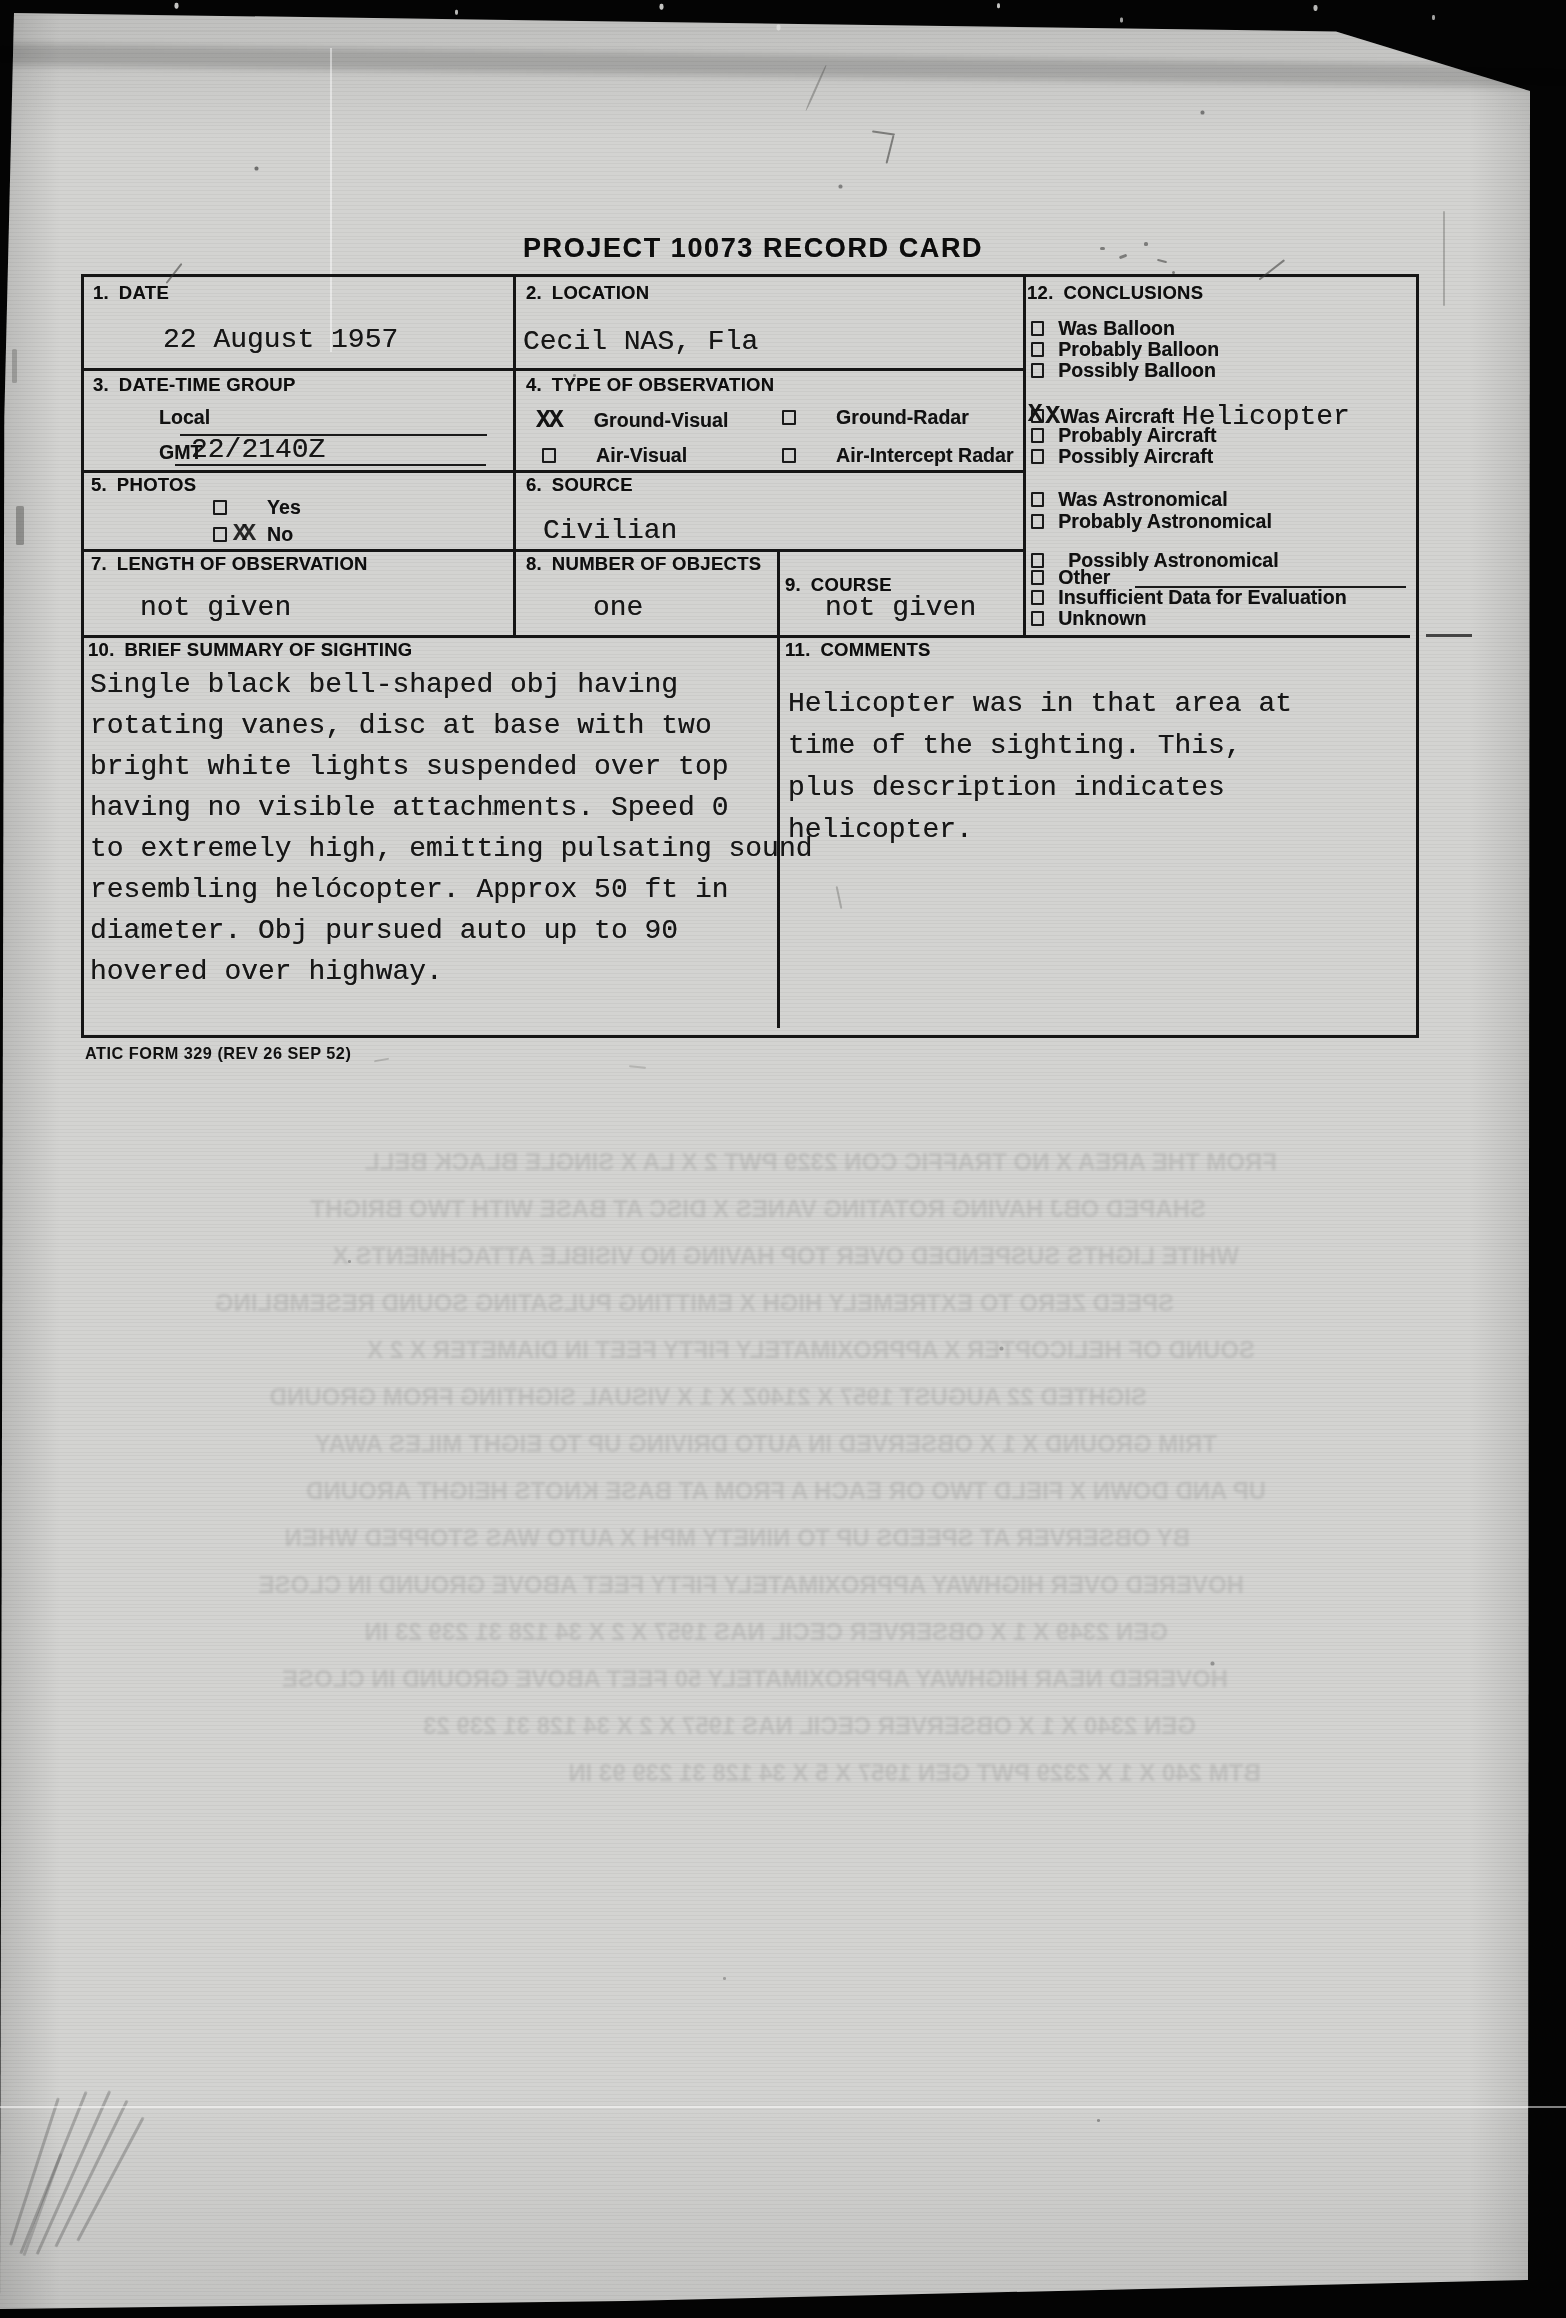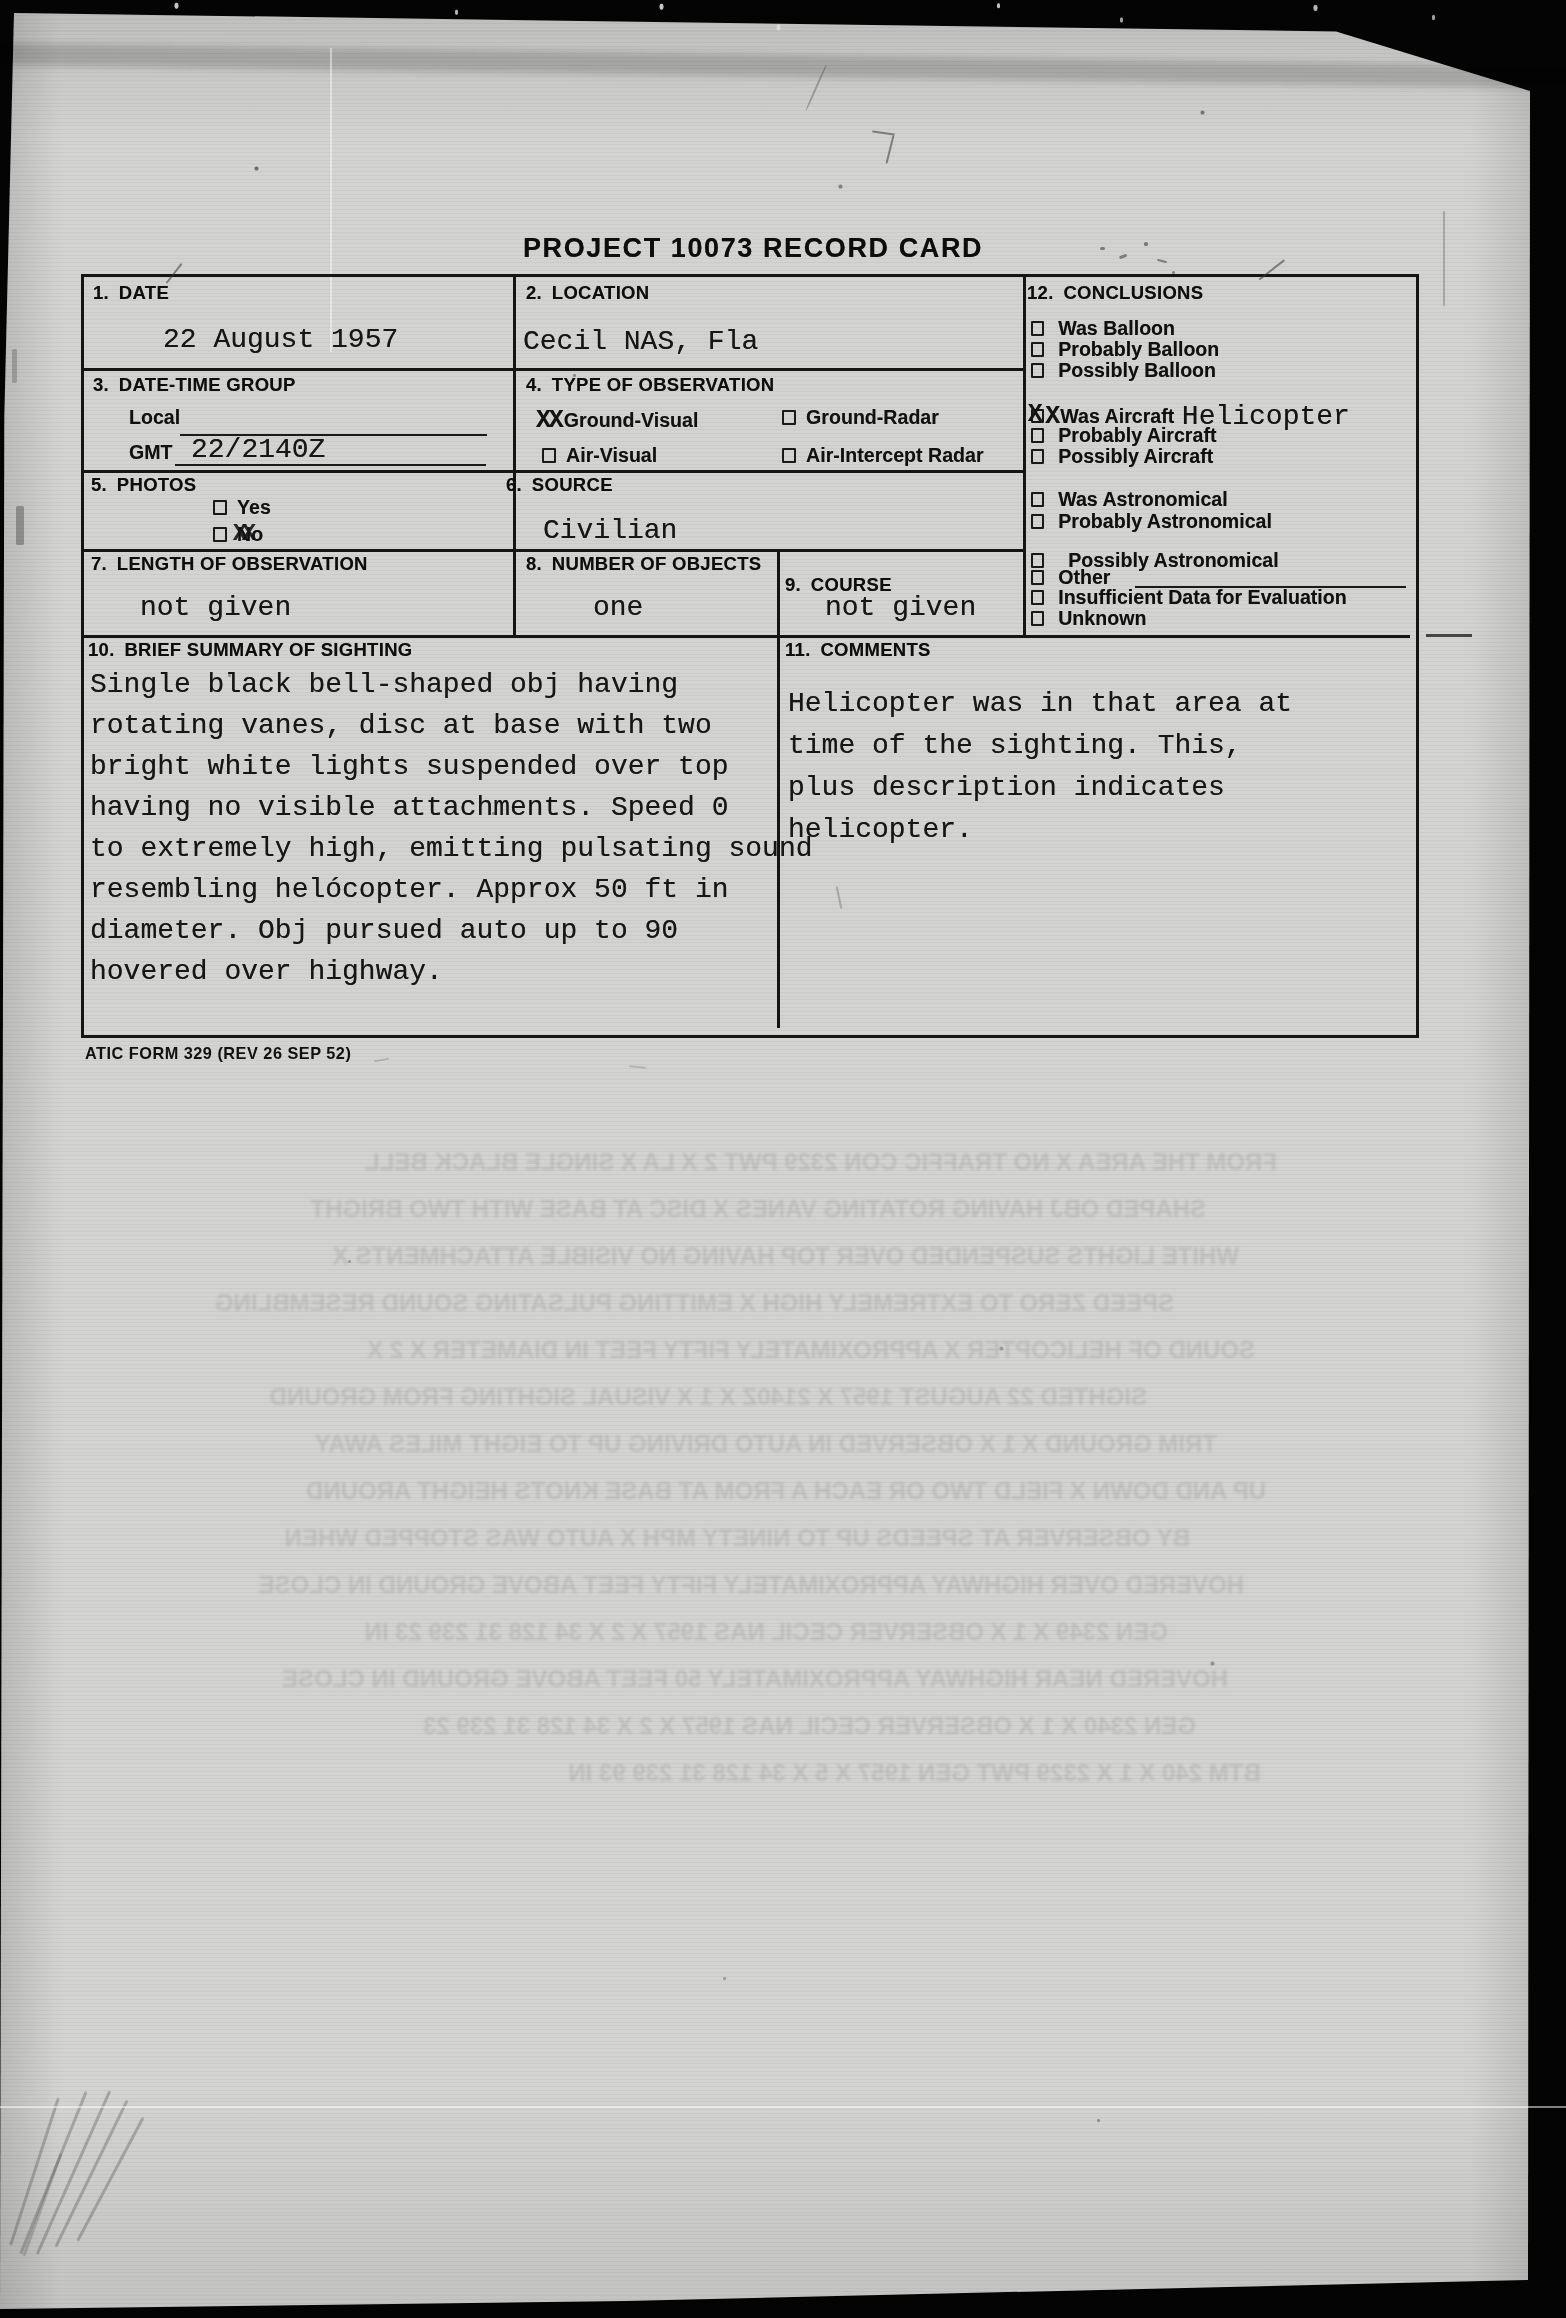--- a/index.html
+++ b/index.html
@@ -20,21 +20,21 @@
     background:rgba(0,0,0,0.17);filter:blur(3.8px);transform:rotate(0.85deg);transform-origin:left center;}
   .white-hairline{position:absolute;left:0;top:2106px;width:1567px;height:1.6px;background:rgba(255,255,255,.5);}
   .white-streak{position:absolute;left:330px;top:48px;width:1.6px;height:304px;background:rgba(255,255,255,.45);filter:blur(0.5px);}
 
   
   .tw{font-family:"Liberation Mono",monospace;font-size:28px;color:#161616;
       text-shadow:0 0 0.5px rgba(0,0,0,.55);white-space:nowrap;}
   .lb{font:700 18.5px "Liberation Sans",sans-serif;color:#0e0e0e;letter-spacing:0.3px;
       white-space:nowrap;text-shadow:0 0 0.5px rgba(0,0,0,.4);}
   .lb .num{margin-right:9.8px;}
-  .sb{font:700 19.6px "Liberation Sans",sans-serif;color:#111;white-space:nowrap;text-shadow:0 0 0.5px rgba(0,0,0,.35);}
+  .sb{font:700 19.6px "Liberation Sans",sans-serif;color:#111;white-space:nowrap;text-shadow:0 0 0.5px rgba(0,0,0,.35);margin-left:30px;}
   .cl{font:700 19.6px "Liberation Sans",sans-serif;color:#101010;white-space:nowrap;text-shadow:0 0 0.5px rgba(0,0,0,.4);}
   .title{position:absolute;left:523px;top:233px;font:700 27px "Liberation Sans",sans-serif;
          letter-spacing:1.6px;color:#0d0d0d;text-shadow:0 0 0.5px rgba(0,0,0,.5);}
   .footer{position:absolute;left:85px;top:1044px;font:700 16.3px "Liberation Sans",sans-serif;
           letter-spacing:0.5px;color:#101010;}
 
   
   .card{position:absolute;left:81px;top:274px;width:1332px;height:758px;border:3.3px solid #151515;}
   .hl,.vl{position:absolute;background:#151515;}
   #hl1{left:0;top:91px;width:939px;height:2.7px;}
@@ -58,21 +58,21 @@
   #gmt-value{position:absolute;left:191px;top:434px;}
   #gmt-line{position:absolute;left:175px;top:464px;width:311px;height:2.2px;background:#1a1a1a;}
   #cell4-label{position:absolute;left:526px;top:374px;}
   #obs-item0{position:absolute;left:536px;top:406px;}
   #obs-item1{position:absolute;left:782px;top:406px;}
   #obs-item2{position:absolute;left:542px;top:444px;}
   #obs-item3{position:absolute;left:782px;top:444px;}
   #cell5-label{position:absolute;left:91px;top:474px;}
   #photos-yes{position:absolute;left:213px;top:496px;}
   #photos-no{position:absolute;left:213px;top:523px;}
-  #cell6-label{position:absolute;left:506px;top:474px;}
+  #cell6-label{position:absolute;left:526px;top:474px;}
   #cell6-value{position:absolute;left:543px;top:515px;}
   #cell7-label{position:absolute;left:91px;top:553px;}
   #cell7-value{position:absolute;left:140px;top:592px;}
   #cell8-label{position:absolute;left:526px;top:553px;}
   #cell8-value{position:absolute;left:593px;top:592px;}
   #cell9-label{position:absolute;left:785px;top:553px;margin-top:21px;}
   #cell9-value{position:absolute;left:825px;top:592px;}
   #cell10-label{position:absolute;left:88px;top:639px;text-align:center;}
   #summary{position:absolute;left:90px;top:664px;line-height:41px;}
   #cell11-label{position:absolute;left:785px;top:639px;}

